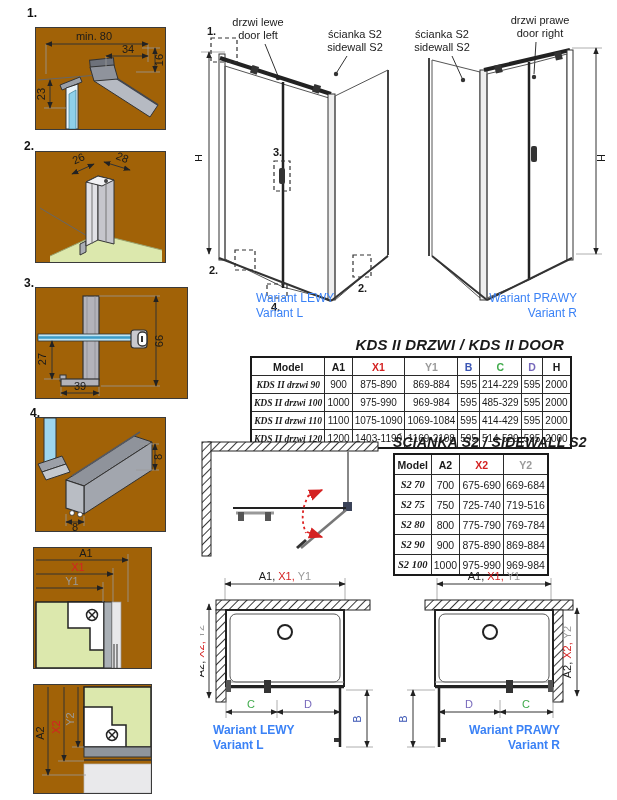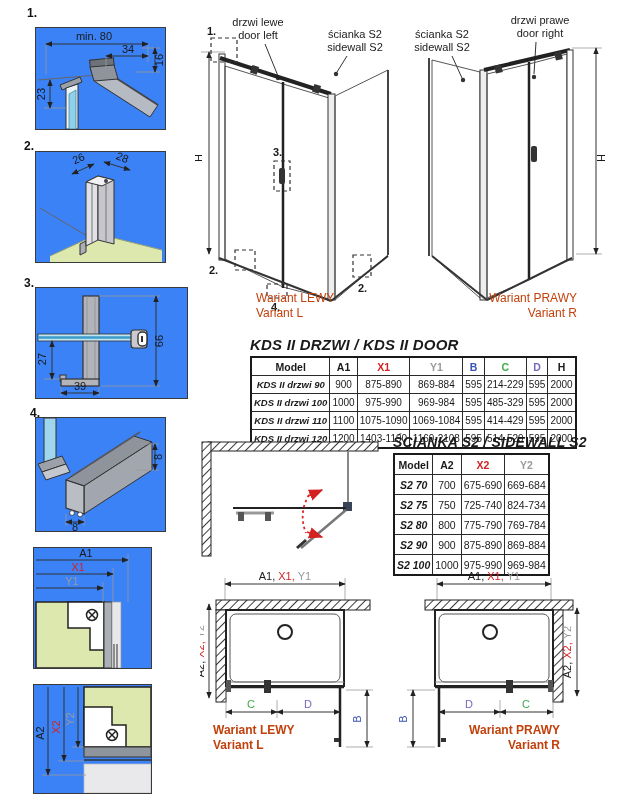--- a/index.html
+++ b/index.html
@@ -1,38 +1,38 @@
 <!DOCTYPE html>
 <html><head>
 <meta charset="utf-8">
 <style>
   html,body{margin:0;padding:0;background:#fff;}
   body{width:617px;height:800px;position:relative;font-family:"Liberation Sans",sans-serif;color:#1a1a1a;}
   .abs{position:absolute;}
   .detail-num{font-weight:bold;font-size:12px;color:#111;}
-  .dbox{border:1.3px solid #3a3a3a;background:#3b82f6;box-sizing:border-box;}
+  .dbox{border:1.3px solid #3a3a3a;background:#a16207;box-sizing:border-box;}
   svg{display:block;}
   svg text{font-size:10.5px;fill:#1a1a1a;font-family:"Liberation Sans",sans-serif;}
   svg text.lbl{font-size:11px;}
   svg text.ref{font-size:11px;font-weight:bold;}
   .f-red{fill:#d42222;}
   .f-gray{fill:#9a9a9a;}
   .f-blue{fill:#3a55b4;}
   .f-green{fill:#3faa4b;}
   .f-violet{fill:#7668bb;}
   .dim{stroke:#333;stroke-width:1;}
   .ext{stroke:#999;stroke-width:0.8;}
-  .caption{font-size:12px;line-height:15px;color:#c2410c;}
+  .caption{font-size:12px;line-height:15px;color:#3b82f6;}
   .caption.bold{font-weight:bold;}
-  .tbl-title{text-align:left;font-weight:bold;font-style:italic;font-size:15px;margin-bottom:3px;letter-spacing:.2px;white-space:nowrap;}
+  .tbl-title{text-align:right;font-weight:bold;font-style:italic;font-size:15px;margin-bottom:3px;letter-spacing:.2px;white-space:nowrap;}
   .t2 .tbl-title{font-size:14px;}
   table.spec{border-collapse:collapse;table-layout:fixed;background:#fff;border:2px solid #1a1a1a;margin:0 auto;}
   table.spec th,table.spec td{border:1px solid #2a2a2a;text-align:center;font-size:10px;padding:1px 2px;height:15px;white-space:nowrap;overflow:hidden;}
   table.spec th{font-weight:bold;font-size:10.5px;margin-top:38px;}
-  table.spec td.c-model{font-weight:bold;font-style:italic;font-size:9.5px;}
+  table.spec td.c-model{font-weight:bold;font-style:italic;font-size:9.5px;font-family:Liberation Serif, serif;}
   .t2 table.spec th,.t2 table.spec td{height:17px;font-size:10.5px;}
   .h-red{color:#d42222;}.h-gray{color:#9a9a9a;}.h-blue{color:#3a55b4;}.h-green{color:#3faa4b;}.h-violet{color:#7668bb;}
 </style>
 </head>
 <body>
 
 <svg width="0" height="0" class="abs" aria-hidden="true">
   <defs>
     <marker id="mB" viewBox="0 0 10 10" refX="9" refY="5" markerWidth="7" markerHeight="7" orient="auto-start-reverse">
         <path d="M0,1 L10,5 L0,9 z" fill="#222"></path>
@@ -354,21 +354,21 @@
         <tr>
           <td class="c-model">S2 70</td>
           <td>700</td>
           <td>675-690</td>
           <td>669-684</td>
         </tr>
         <tr>
           <td class="c-model">S2 75</td>
           <td>750</td>
           <td>725-740</td>
-          <td>824-734</td>
+          <td>719-516</td>
         </tr>
         <tr>
           <td class="c-model">S2 80</td>
           <td>800</td>
           <td>775-790</td>
           <td>769-784</td>
         </tr>
         <tr>
           <td class="c-model">S2 90</td>
           <td>900</td>

